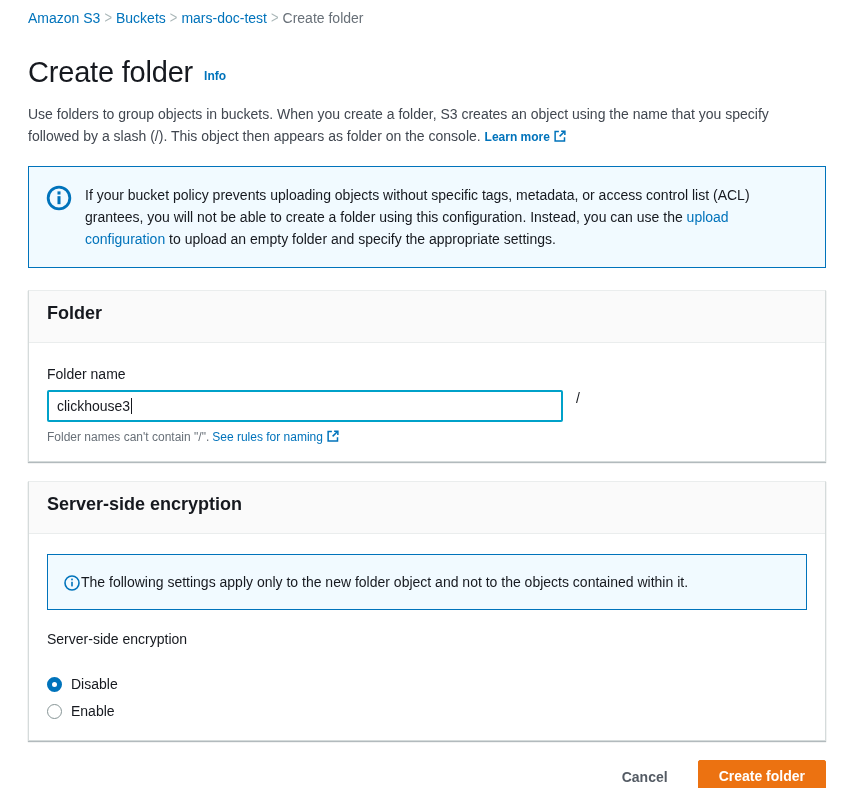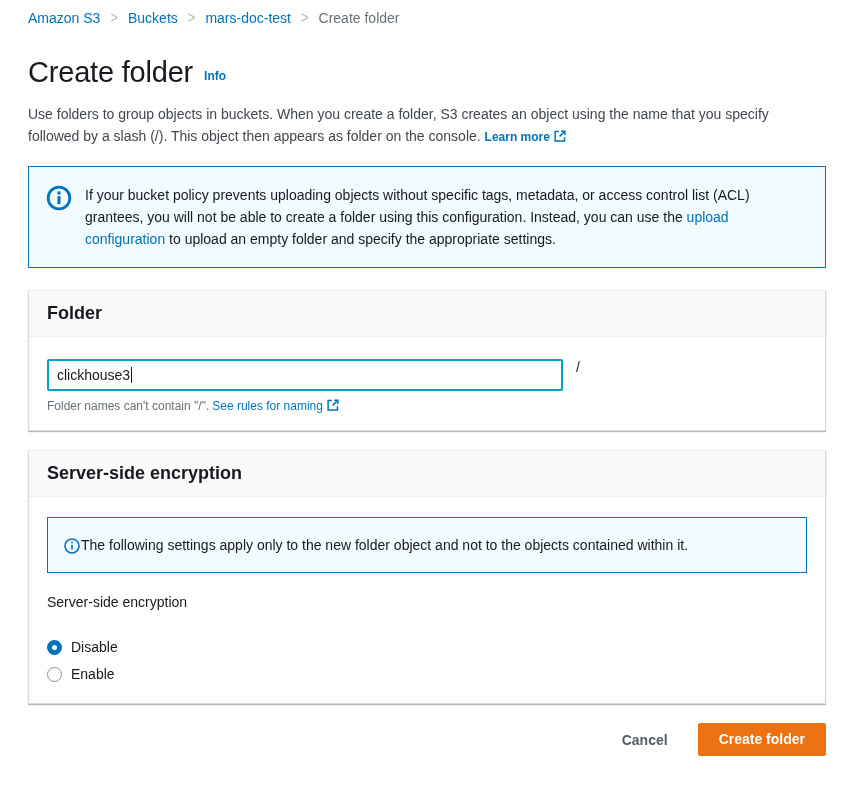--- a/index.html
+++ b/index.html
@@ -7,21 +7,21 @@
   body {
     width: 853px; height: 788px;
     background: #ffffff;
     font-family: "Liberation Sans", "DejaVu Sans", sans-serif;
     color: #16191f;
     overflow: hidden;
   }
   .page { padding: 10px 27px 0 28px; }
 
   
-  .breadcrumb { font-size: 14px; line-height: 16px; display: flex; align-items: flex-end; gap: 10px; }
+  .breadcrumb { font-size: 14px; line-height: 16px; display: flex; align-items: flex-end; gap: 4px; }
   .crumb-link { color: #0073bb; text-decoration: none; cursor: pointer; }
   .crumb-current { color: #687078; }
   .crumb-sep { color: #aab7b8; font-size: 13px; transform: scaleY(1.25); display:inline-block; }
 
   
   .title-row { margin-top: 29px; display: flex; align-items: baseline; }
   h1.page-title { margin: 0; font-size: 29px; line-height: 34px; font-weight: 500; color: #16191f; letter-spacing: -0.2px; }
   .info-link { margin-left: 11px; font-size: 12px; font-weight: 700; color: #0073bb; text-decoration: none; position: relative; top: -2px; cursor: pointer; }
 
   
@@ -50,21 +50,21 @@
     margin-top: 22px;
     background: #ffffff;
     border: 1px solid #d5dbdb;
     border-top-color: #eaeded;
     box-shadow: 0 1px 1px 0 rgba(0,28,36,0.3);
     border-radius: 0;
   }
   .card-header {
     background: #fafafa;
     border-bottom: 1px solid #eaeded;
-    padding: 12px 20px 13px 18px;
+    padding: 12px 20px 19px 18px;
   }
   .card-header h2 { margin: 0; font-size: 18px; line-height: 20px; font-weight: 700; color: #16191f; }
 
   
   .card-body { padding: 22px 20px 16px 18px; }
   .field-label { font-size: 14px; line-height: 18px; color: #16191f; margin-bottom: 7px; }
   .input-row { display: flex; align-items: flex-start; gap: 13px; }
   .text-input {
     width: 516px; height: 32px;
     border: 2px solid #00a1c9; border-radius: 2px;
@@ -161,20 +161,21 @@
     <div>
       <div class="alert-body"><span>If your bucket policy prevents uploading objects without specific tags, metadata, or access control list (ACL) grantees, you will not be able to create a folder using this configuration. Instead, you can use the </span><a class="inline-link">upload configuration</a><span> to upload an empty folder and specify the appropriate settings.</span></div>
     </div>
   </div>
 
   <section class="card">
     <div class="card-header">
       <h2>Folder</h2>
     </div>
     <div class="card-body">
+      <div class="field-label">Folder name</div>
       <div class="input-row">
         <div class="text-input">
           <span>clickhouse3</span>
             <span class="caret"></span>
         </div>
         <span class="input-suffix">/</span>
       </div>
       <div class="constraint"><span>Folder names can't contain "/".</span><a class="rules-link"><span>See rules for naming</span><span class="ext-icon"><svg viewBox="0 0 16 16" fill="none" stroke="currentColor" stroke-width="2">
                 <path d="M14 9.5V14.5H1.5V2h5"></path>
                 <path d="M9.5 1.5h5v5"></path>

